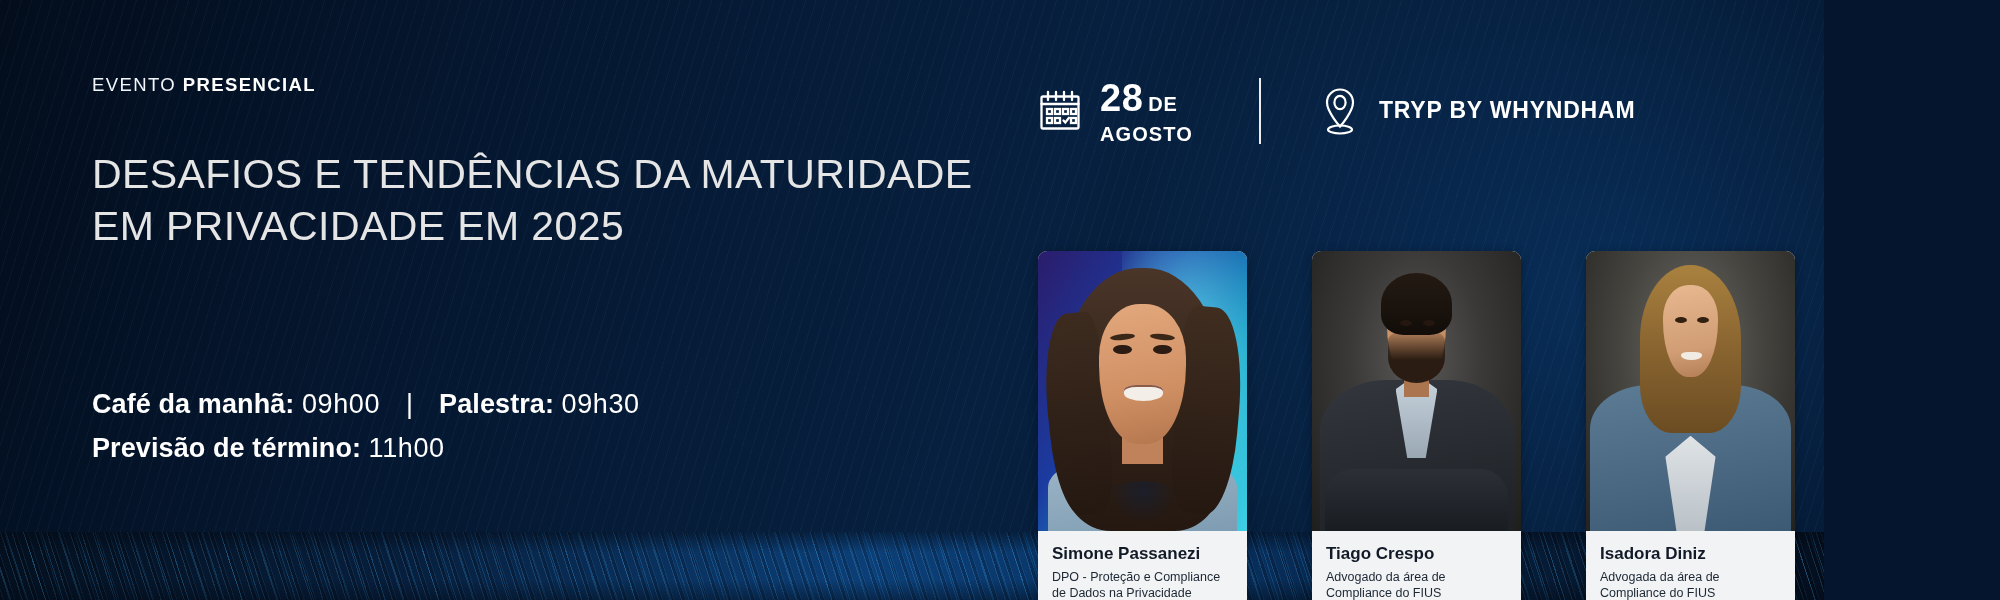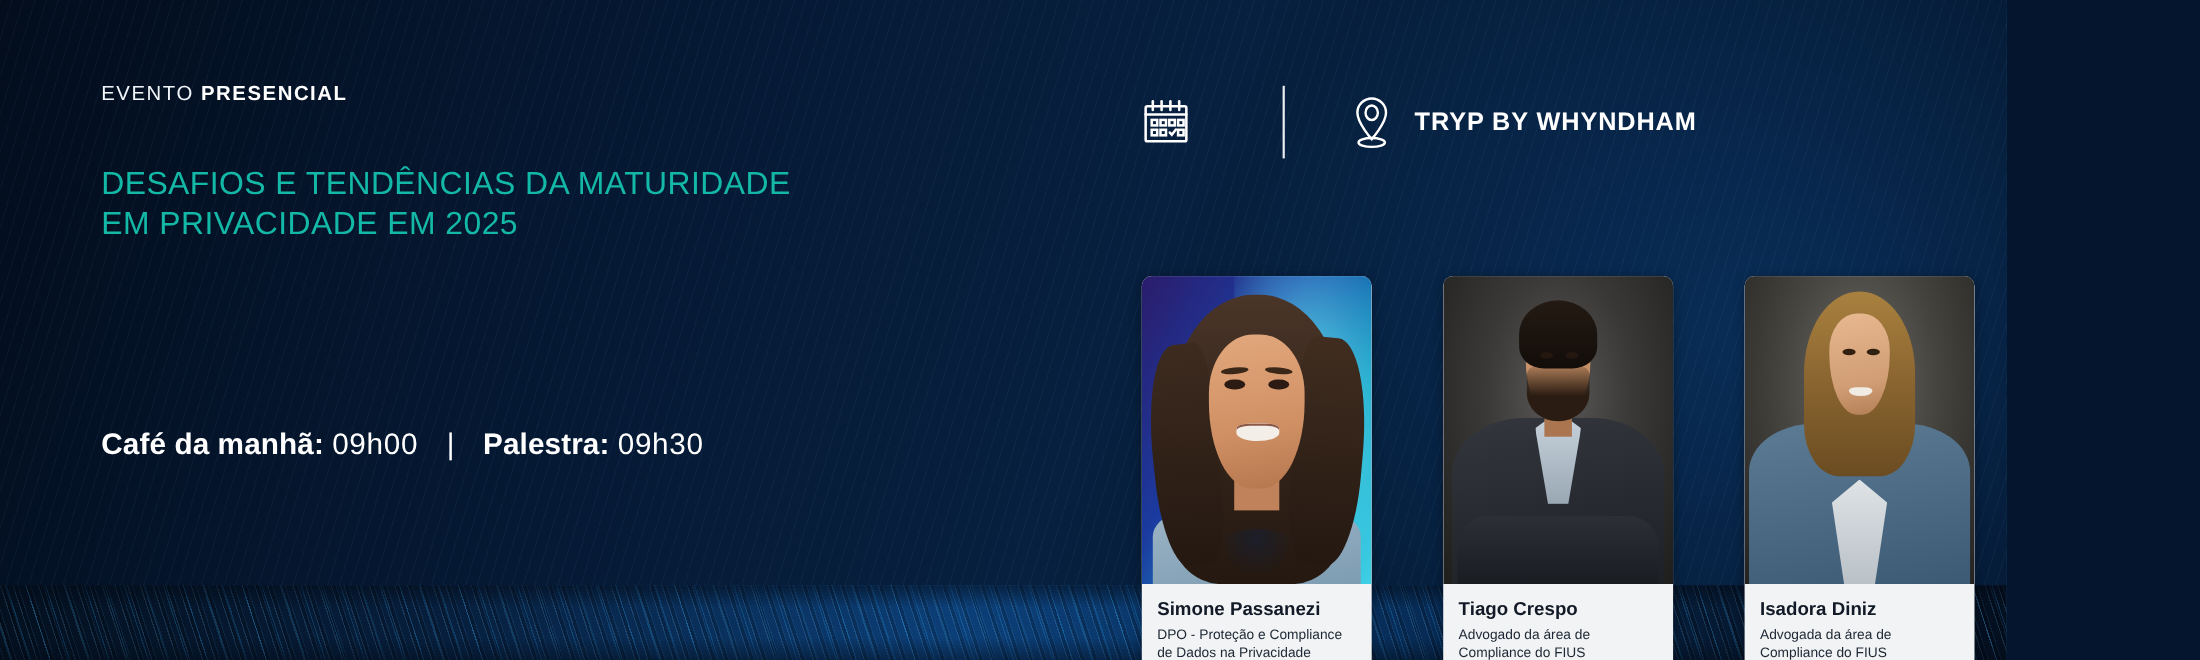--- a/index.html
+++ b/index.html
@@ -102,22 +102,22 @@
   }
   .eyebrow .w1{ font-weight:400; color:#f2f6fb; }
   .eyebrow .w2{ font-weight:700; color:#ffffff; }
 
   .title{ position:absolute; left:92px; top:143px; }
   .title .l1{
     font-size:41px; font-weight:700; letter-spacing:.6px; line-height:1.02;
     color:#1a9fe0;
   }
   .title .l2, .title .l3{
-    font-size:29px; font-weight:400; letter-spacing:.4px; line-height:1.26;
-    color:#14b8a6;
+    font-size:41px; font-weight:400; letter-spacing:.4px; line-height:1.26;
+    color:#e5e5e5;
   }
   .title .l2{ margin-top:6px; }
 
   .schedule{ position:absolute; left:92px; top:383px; color:#ffffff; white-space:nowrap; }
   .sched-row{ font-size:27px; line-height:1.62; }
   .sched-row .lbl{ font-weight:700; letter-spacing:.1px; }
   .sched-row .val{ font-weight:400; letter-spacing:.6px; }
   .sched-sep{ display:inline-block; width:44px; text-align:center; font-weight:300; color:#ffffff; }
 
   
@@ -216,20 +216,24 @@
       <div class="l3">EM PRIVACIDADE EM 2025</div>
     </div>
 
     <div class="schedule">
       <div class="sched-row">
         <span class="lbl">Café da manhã:</span>
         <span class="val">09h00</span>
         <span class="sched-sep">|</span>
         <span class="lbl">Palestra:</span>
         <span class="val">09h30</span>
+      </div>
+      <div class="sched-row">
+        <span class="lbl">Previsão de término:</span>
+        <span class="val">11h00</span>
       </div>
     </div>
 
     <div class="infobar">
 
       <div class="info-item">
         <span class="icon-cal">
           <svg viewBox="0 0 44 44" width="44" height="44" fill="none" stroke="#ffffff" stroke-width="2.3" stroke-linecap="round">
             <rect x="3.5" y="7.5" width="37" height="32" rx="1.5"></rect>
             <line x1="10" y1="3" x2="10" y2="11"></line>
@@ -240,20 +244,26 @@
             <rect x="9" y="20" width="5" height="5"></rect>
             <rect x="17" y="20" width="5" height="5"></rect>
             <rect x="25" y="20" width="5" height="5"></rect>
             <rect x="33" y="20" width="5" height="5"></rect>
             <rect x="9" y="29" width="5" height="5"></rect>
             <rect x="17" y="29" width="5" height="5"></rect>
             <rect x="33" y="29" width="5" height="5"></rect>
             <polyline points="25.5,31.5 27.3,33.5 31,28.8"></polyline>
           </svg>
         </span>
+        <span class="date-text">
+          <span class="dt-top">
+            <span>28</span><span class="de">DE</span>
+          </span>
+          <div class="dt-bot">AGOSTO</div>
+        </span>
       </div>
 
       <div class="vdiv"></div>
 
       <div class="info-item">
         <span class="icon-pin">
           <svg viewBox="0 0 42 50" width="42" height="50" fill="none" stroke="#ffffff" stroke-width="2.2" stroke-linecap="round">
             <path d="M21 3.5c-7.2 0-13 5.8-13 13 0 9.4 13 24 13 24s13-14.6 13-24c0-7.2-5.8-13-13-13z"></path>
             <ellipse cx="21" cy="16.5" rx="5.6" ry="6.6"></ellipse>
             <ellipse cx="21" cy="43.5" rx="12" ry="4"></ellipse>

